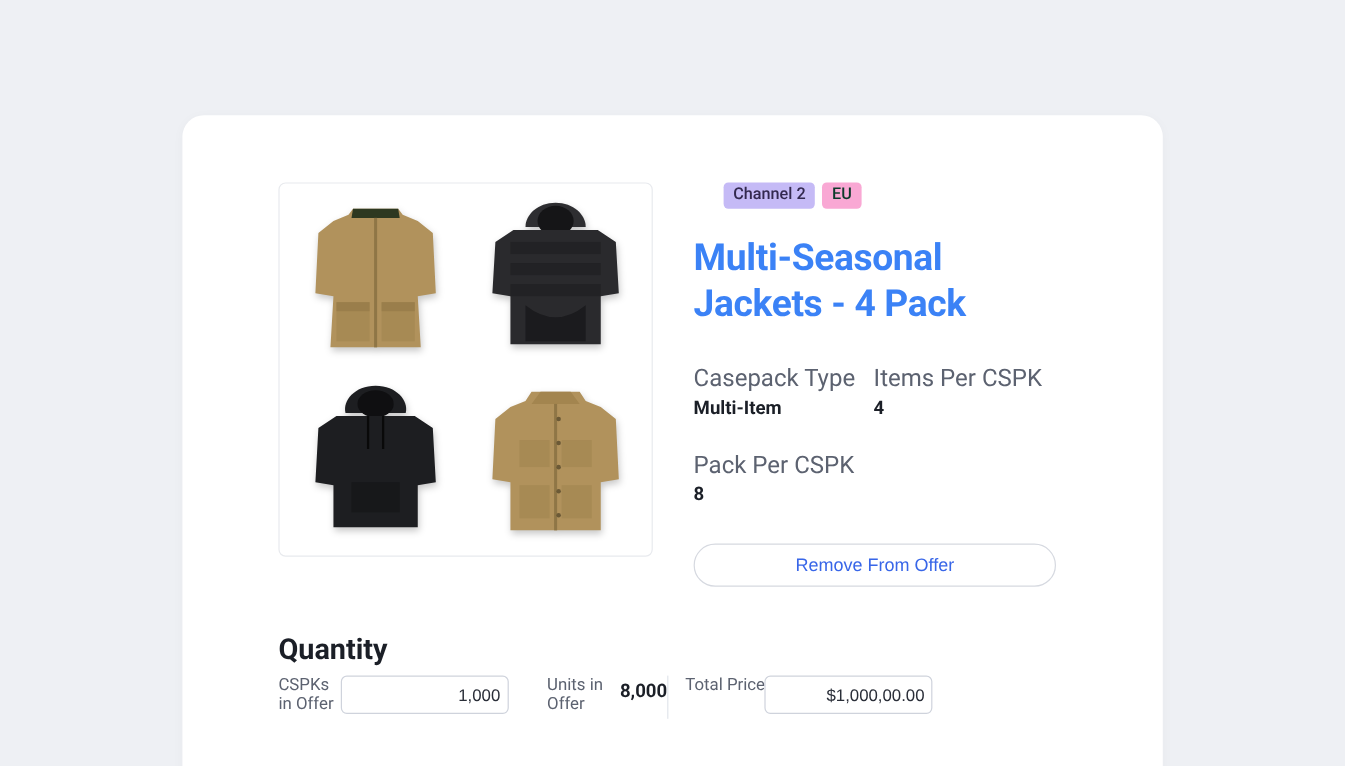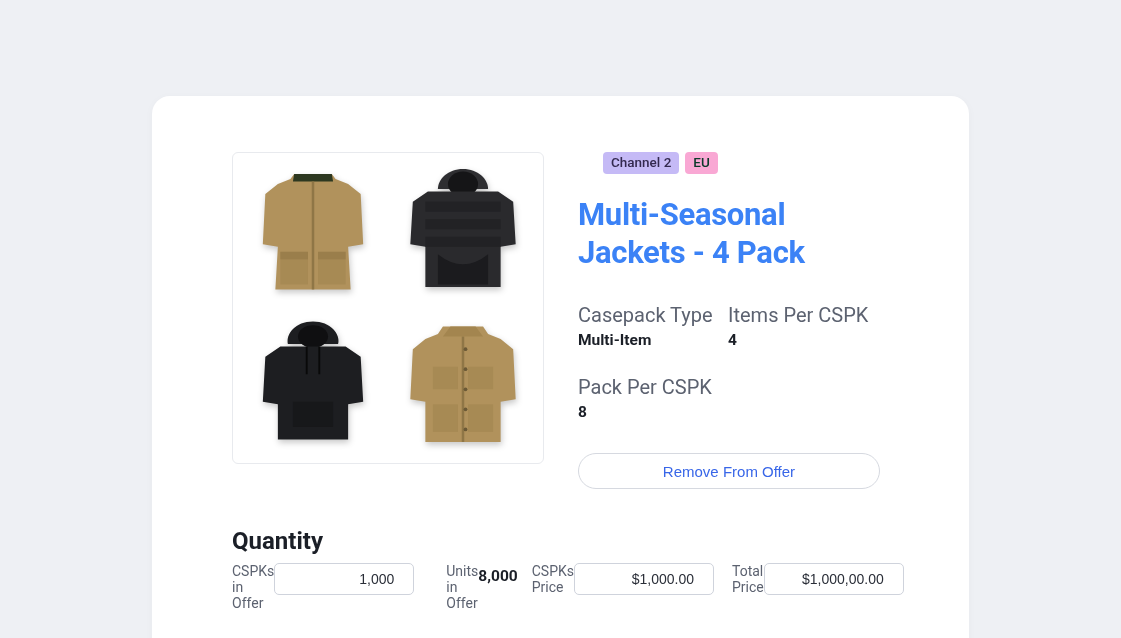--- a/index.html
+++ b/index.html
@@ -69,21 +69,21 @@
   }
   .qty-row { display:flex; align-items: flex-start; }
   .qty-left { display:flex; gap: 32px; width: 324px; }
   .divider { width:1px; background:#e2e5eb; align-self: stretch; margin: 0 14px 0 0; }
   .qty-right { display:flex; gap: 18px; }
   .field { display:flex; flex-direction:row; }
   .field-label { font-size: 14px; color:#5c6270; margin-bottom: 4px; }
   .field-input {
     width: 140px; height: 32px;
     border: 1px solid #cfd3dc; border-radius: 5px;
-    font-size: 14px; text-align: right; padding: 0 19px;
+    font-size: 14px; text-align: right; padding: 0 6px;
     color:#2a2e38; background:#fff;
   }
   .field-static { font-size: 15.5px; font-weight: 700; color:#1b1f27; padding-top: 4px; }
 </style>
 </head>
 <body>
 
 <div class="card">
   <div class="top-row">
 
@@ -180,22 +180,18 @@
       <div class="field">
         <span class="field-label">Units in Offer</span>
         <span class="field-static">8,000</span>
       </div>
     </div>
 
     <div class="divider"></div>
 
     <div class="qty-right">
       <div class="field">
-        <span class="field-label">CSPKs Price</span>
-        <input class="field-input" value="$1,000.00" style="">
-      </div>
-      <div class="field">
         <span class="field-label">Total Price</span>
         <input class="field-input" value="$1,000,00.00" style="">
       </div>
     </div>
   </div>
 </div>
 
 </body></html>

